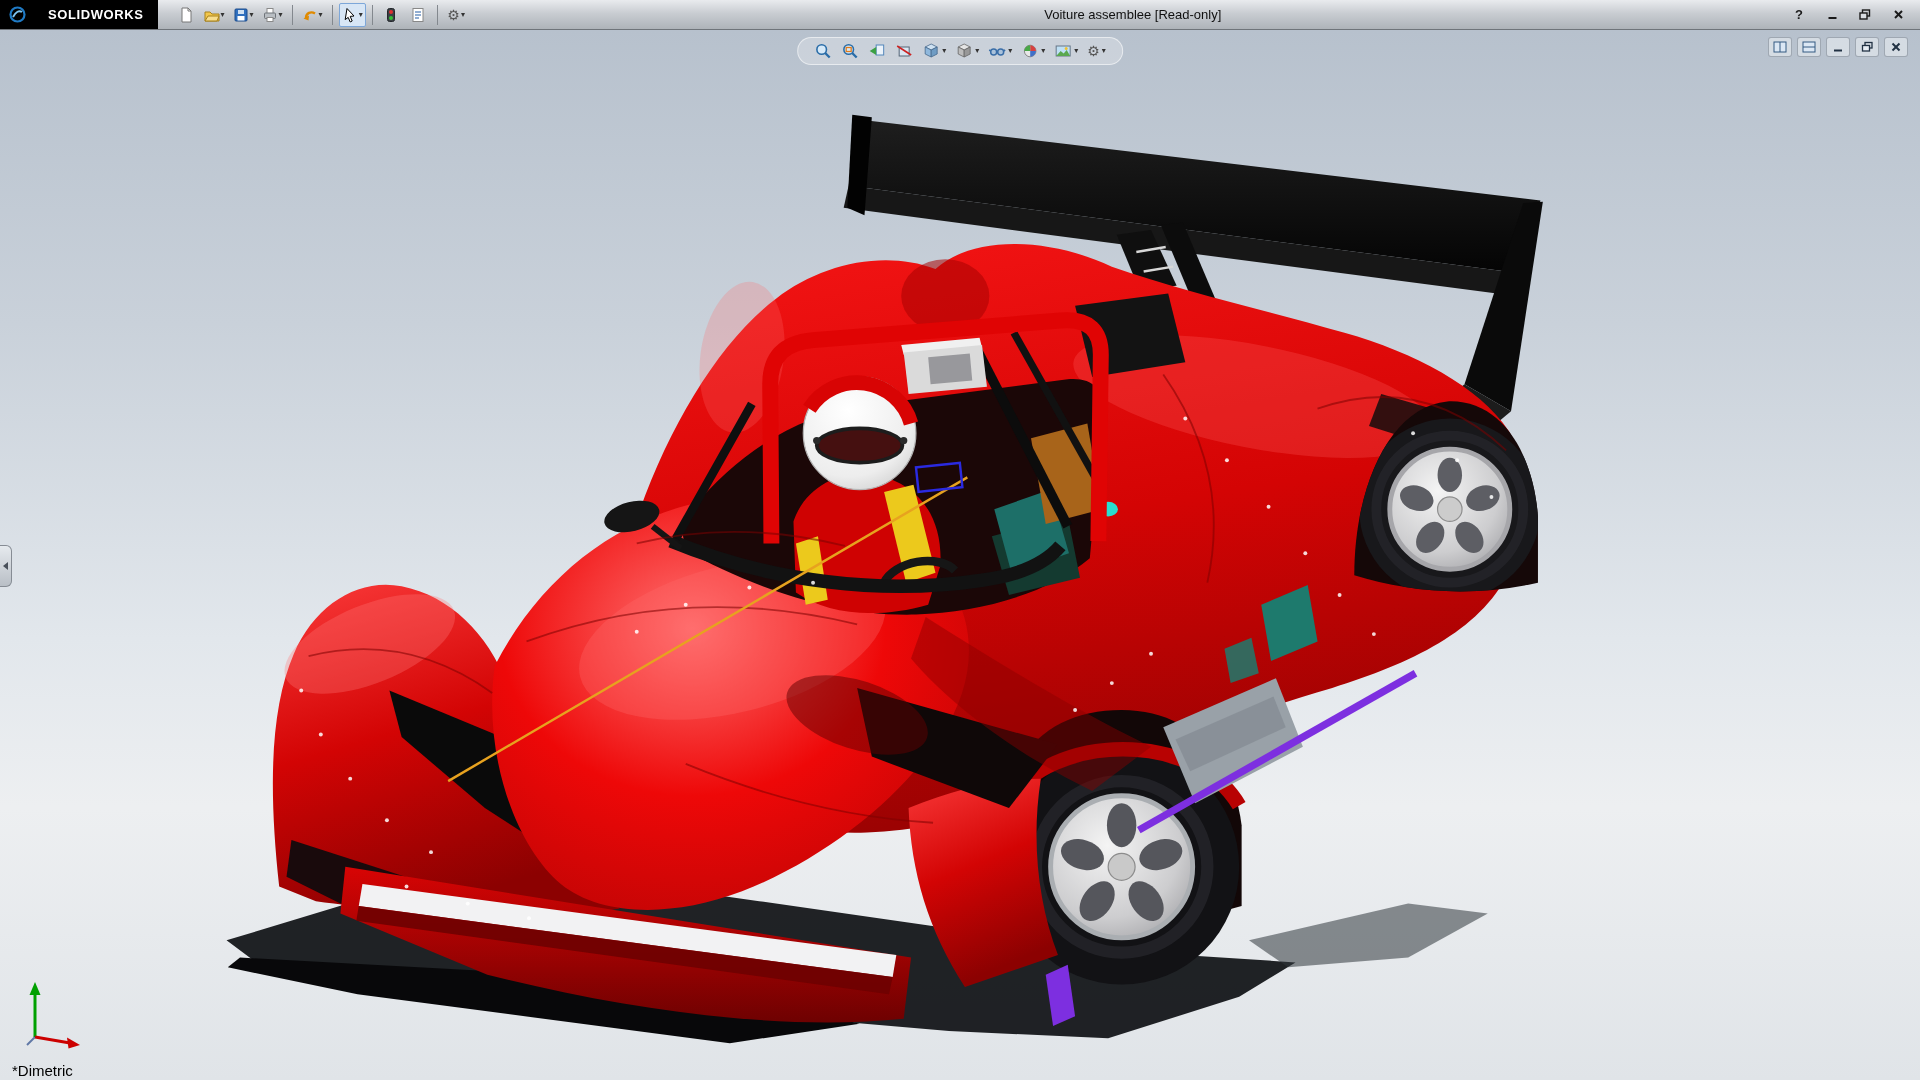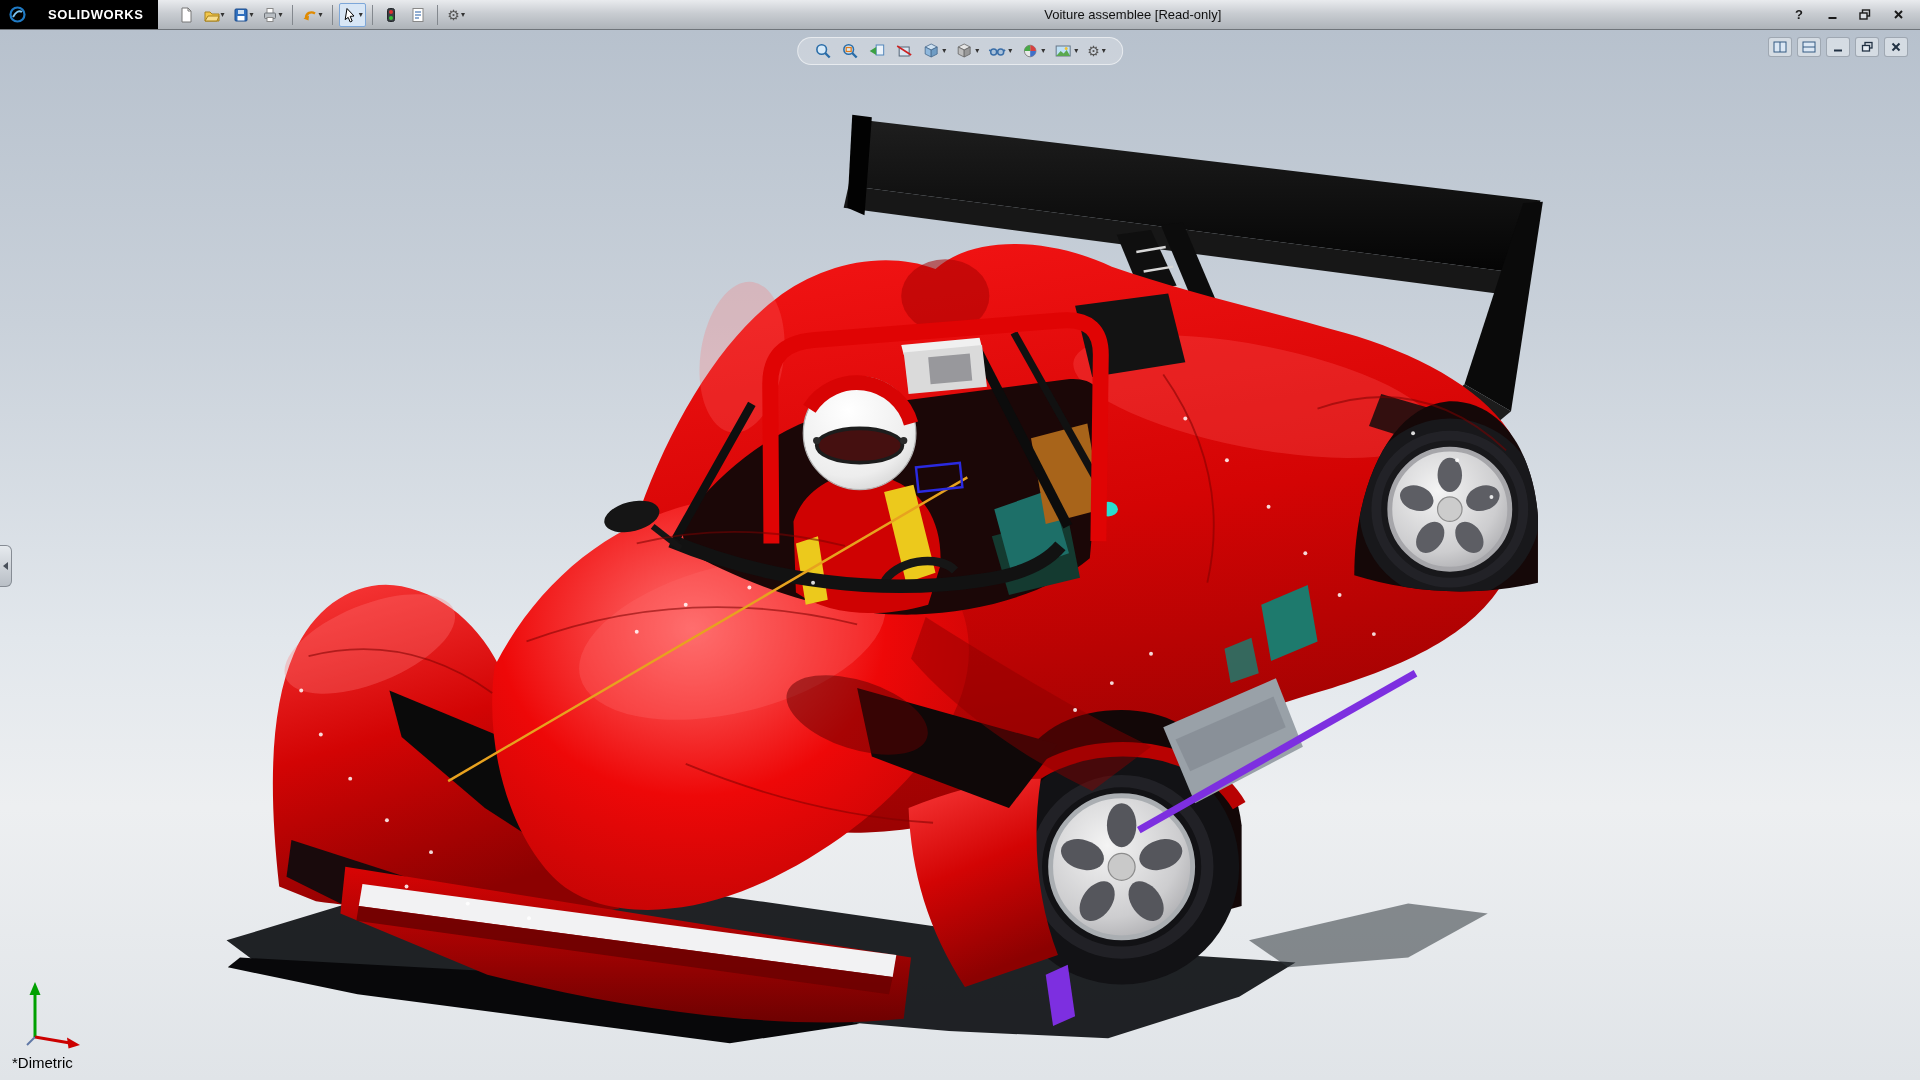--- a/index.html
+++ b/index.html
@@ -49,21 +49,21 @@
     background:rgba(232,237,242,.6);border:1px solid rgba(130,140,152,.65);border-radius:3px;}
   
   .left-tab{
     position:absolute;left:0;top:516px;width:11px;height:40px;z-index:30;
     background:linear-gradient(#e6eaee,#b9bfc6);border:1px solid #868c94;border-left:none;
     border-radius:0 6px 6px 0;display:flex;align-items:center;justify-content:center;
   }
   .left-tab .tri{width:0;height:0;border-top:4px solid transparent;border-bottom:4px solid transparent;border-right:5px solid #49505a;}
   
   .triad{position:absolute;left:22px;bottom:27px;width:66px;height:74px;z-index:20;}
-  .orientation-label{position:absolute;left:12px;bottom:9px;font-size:15px;color:#000;z-index:20;}
+  .orientation-label{position:absolute;left:12px;bottom:1px;font-size:15px;color:#000;z-index:20;}
 </style>
 </head>
 <body>
 
 <div class="titlebar">
   <div class="logo">
     <svg width="17" height="17" viewBox="0 0 17 17">
       <circle cx="8.5" cy="8.5" r="7" fill="none" stroke="#1f7ac4" stroke-width="2.2"></circle>
       <path d="M4,11 Q8.5,3 13,6" fill="none" stroke="#7ec3ef" stroke-width="2"></path>
     </svg>

